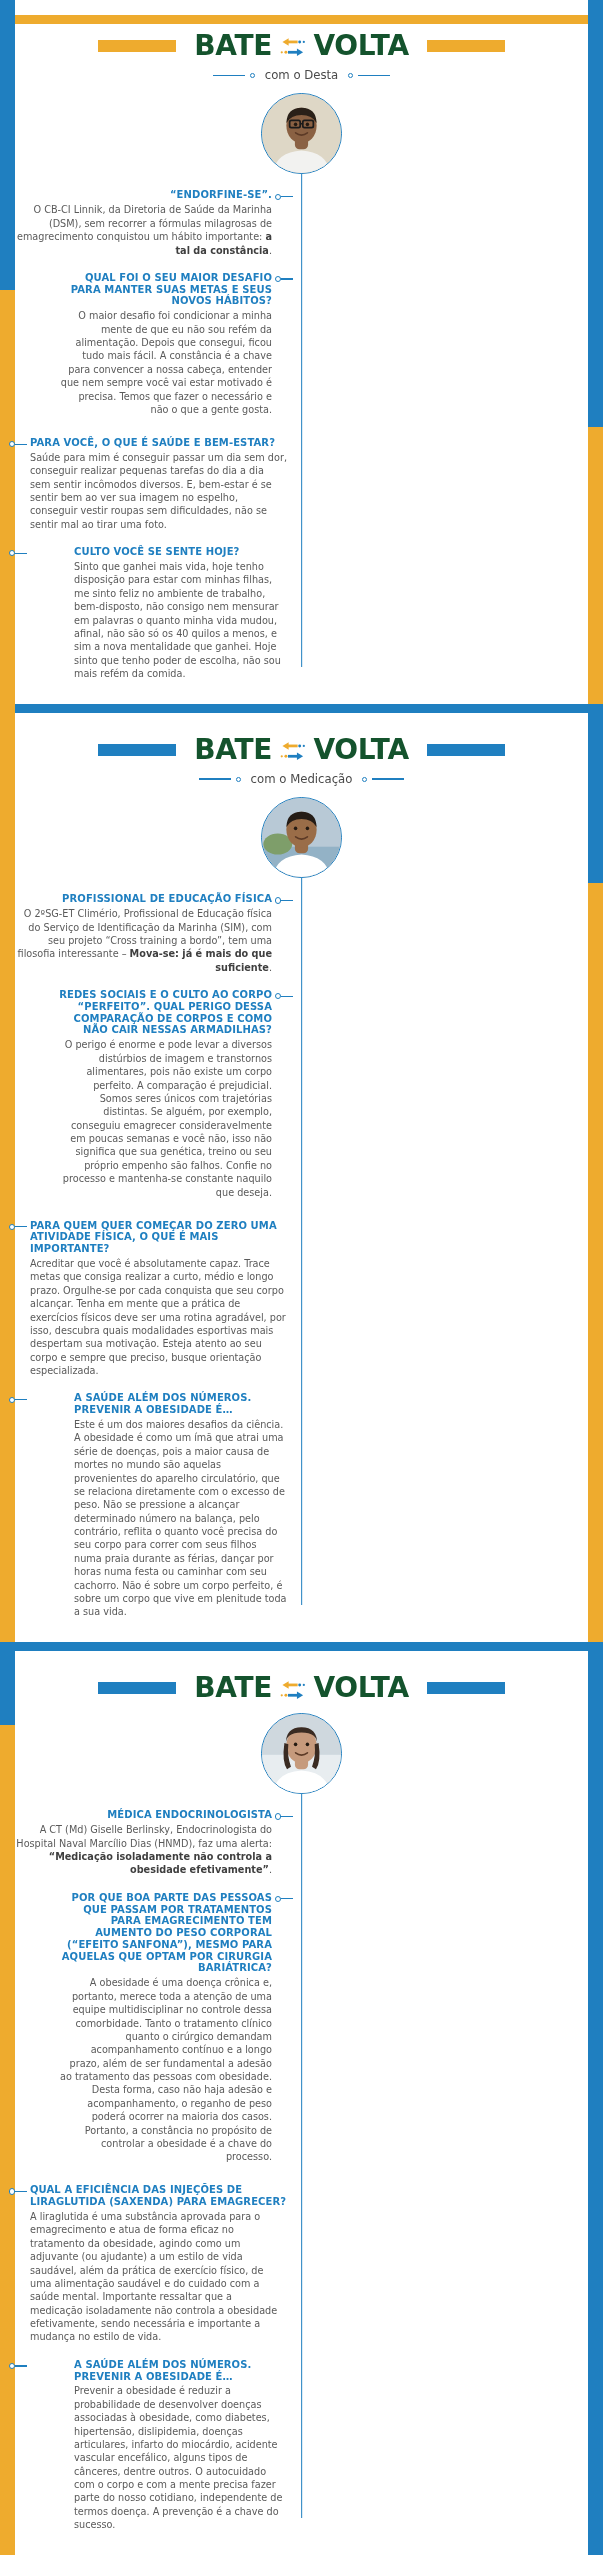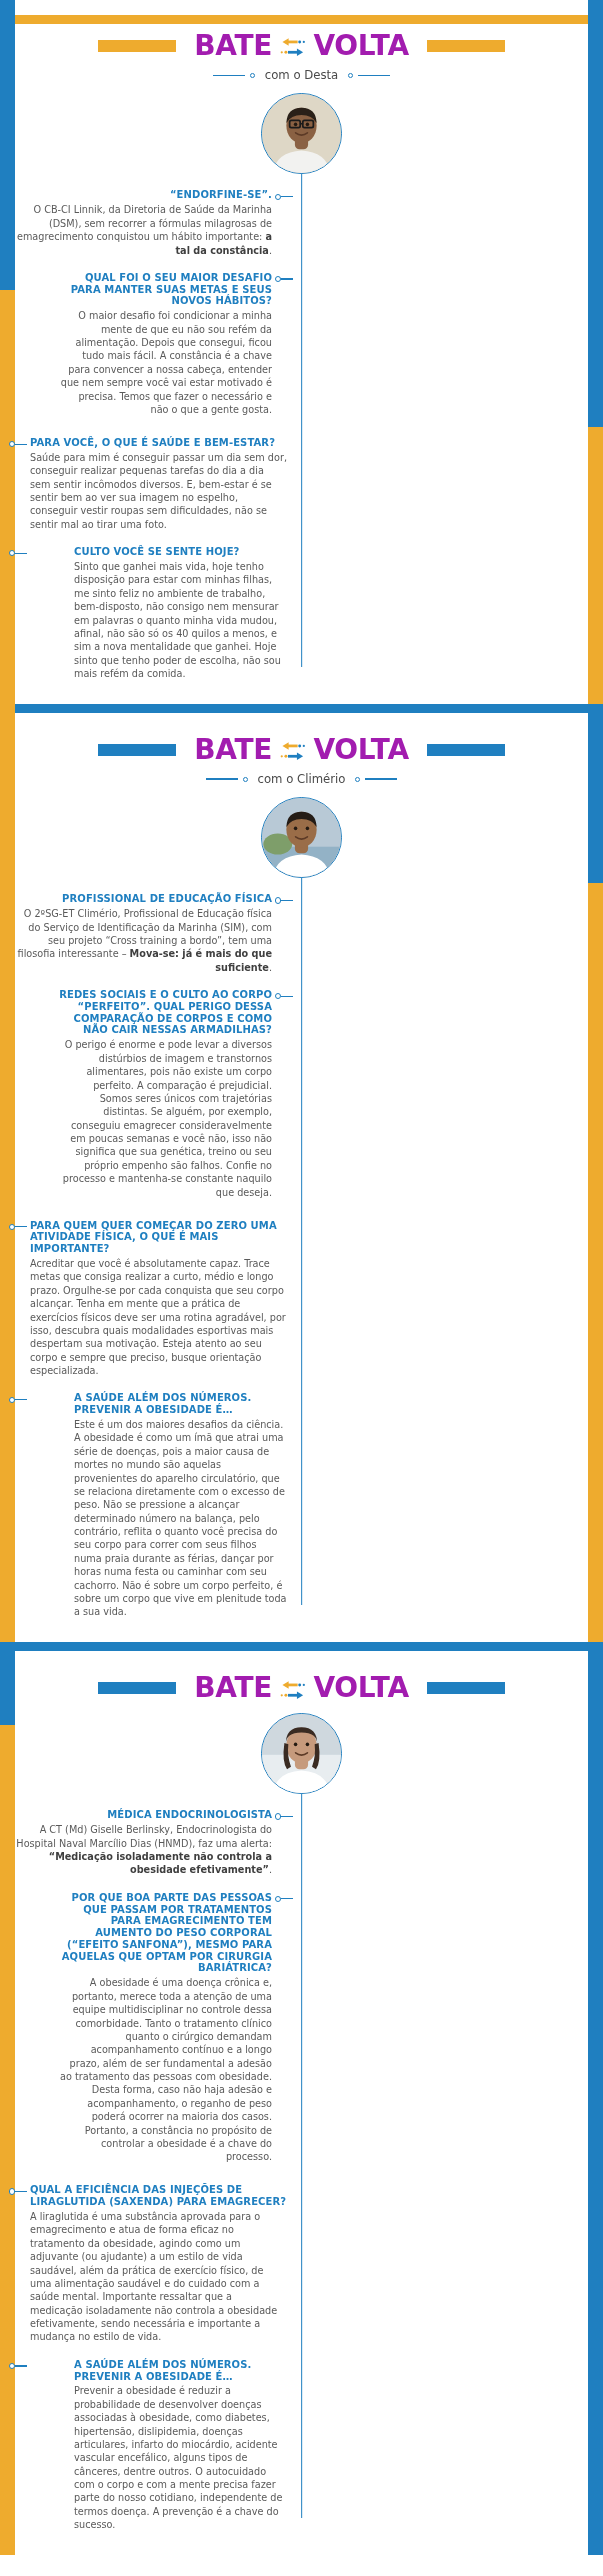--- a/index.html
+++ b/index.html
@@ -63,21 +63,21 @@
   .mast-rule.right { width: 78px; margin-left: 18px; }
 
   .mast-title {
     display: flex;
     align-items: center;
     gap: 6.9px;
     font-family: "DejaVu Sans", sans-serif;
     font-weight: bold;
     font-size: 28px;
     letter-spacing: -0.3px;
-    color: #a21caf;
+    color: #14532d;
     line-height: 1;
     white-space: nowrap;
   }
 
   .swap-icon {
     display: inline-block;
     width: 27.6px;
     height: 26px;
     position: relative;
     top: 1.4px;
@@ -327,21 +327,21 @@
                 <circle cx="10" cy="26.5" r="2.1" fill="#eeab2e"></circle>
                 <circle cx="4" cy="26.5" r="1.6" fill="#eeab2e"></circle>
               </svg></span>
             <span>VOLTA</span>
           </span>
           <span class="mast-rule right" style="background:#1f7fc0"></span>
         </div>
         <div class="subtitle-row">
           <span class="sub-rule" style="background:#1f7fc0"></span>
           <span class="sub-dot"></span>
-          <span class="subtitle-text">com o Climério</span>
+          <span class="subtitle-text">com o Medicação</span>
           <span class="sub-dot"></span>
           <span class="sub-rule" style="background:#1f7fc0"></span>
         </div>
         <div class="portrait-wrap">
           <div class="portrait">
             <svg viewBox="0 0 120 120" xmlns="http://www.w3.org/2000/svg">
               <rect width="120" height="120" fill="#b8c9d6"></rect>
               <rect y="74" width="120" height="46" fill="#93b2c6"></rect>
               <ellipse cx="24" cy="70" rx="22" ry="16" fill="#7e9e6a"></ellipse>
               <path d="M16 120 Q22 88 60 86 Q98 88 104 120 Z" fill="#ffffff"></path>

